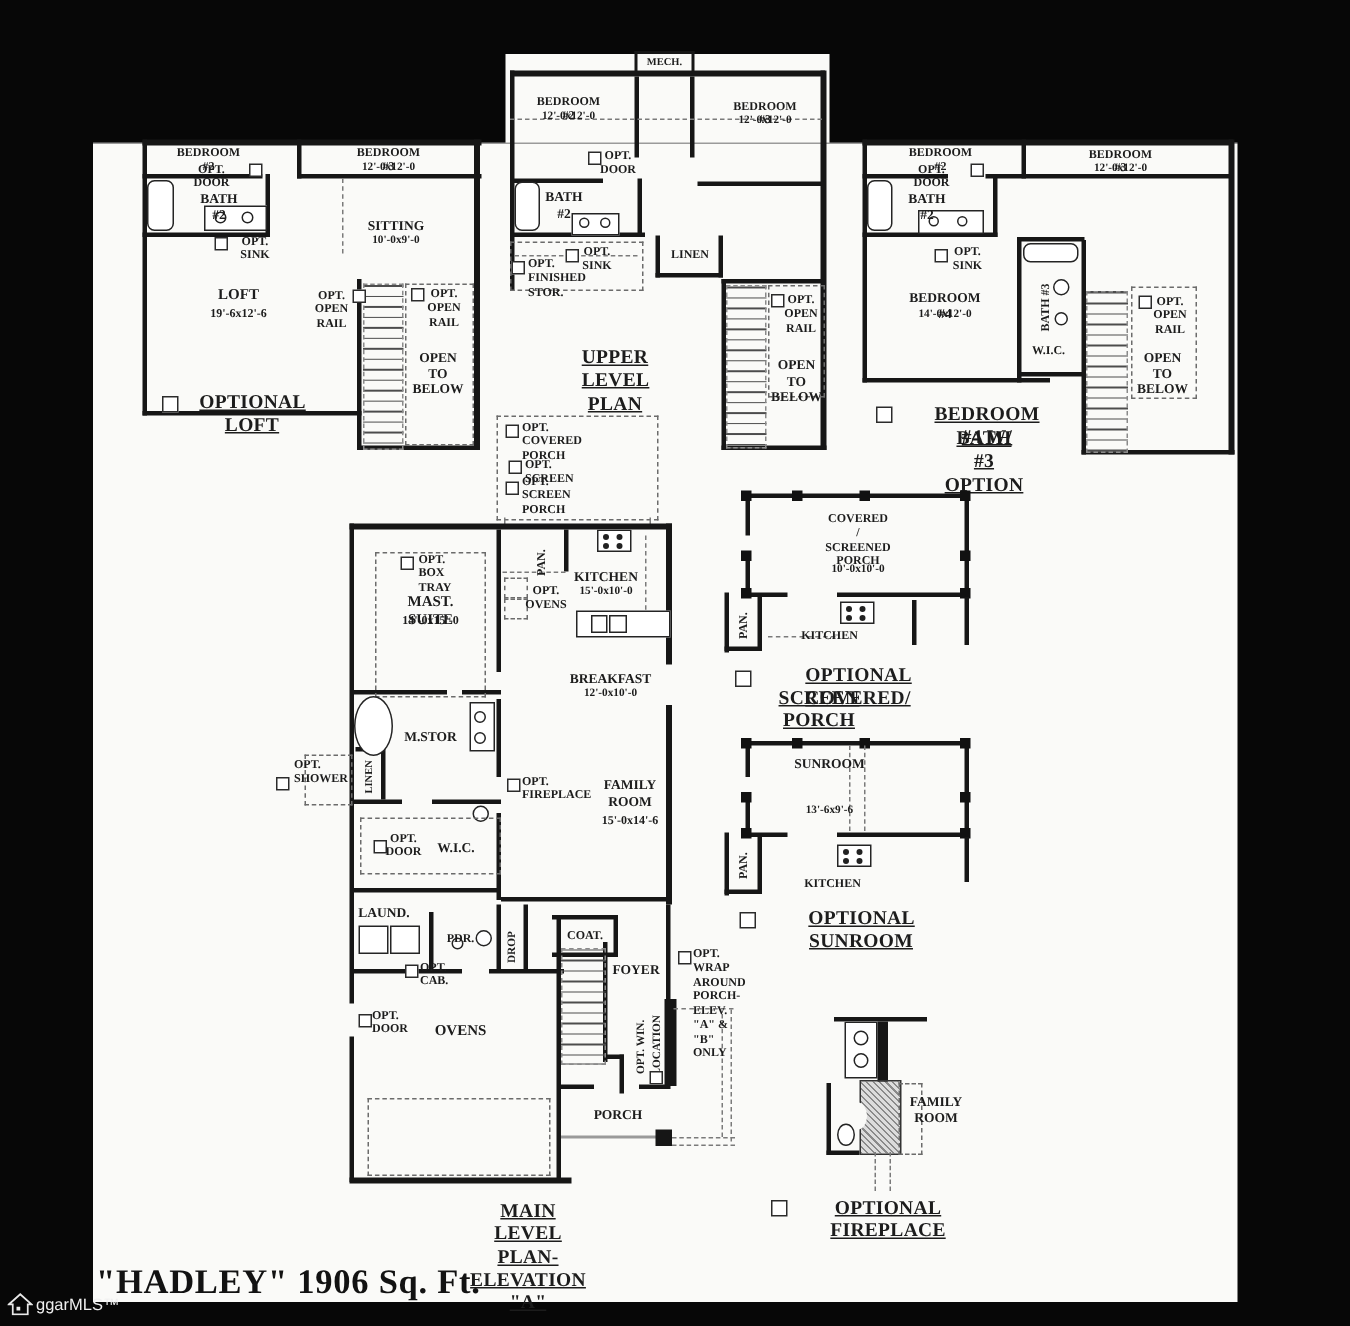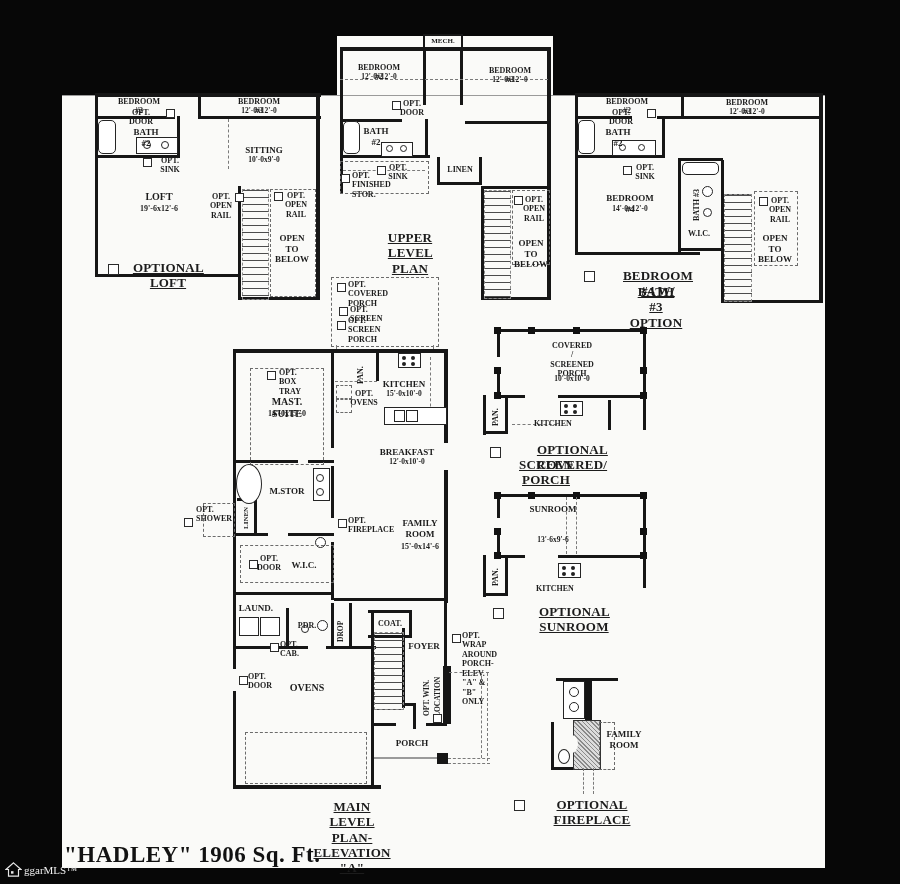--- a/index.html
+++ b/index.html
@@ -22,21 +22,21 @@
   .cb.big{width:9px;height:9px;}
   .sq{position:absolute;width:7px;height:7px;background:#111;}
   .fp{position:absolute;background:repeating-linear-gradient(45deg,#8a8a8a 0 1px,#dcdcdc 1px 3px);border:1px solid #333;}
   .lb{position:absolute;transform:translateX(-50%);color:#1c1c1c;font-weight:bold;
       white-space:pre-line;text-align:center;line-height:1.18;}
   .la{transform:none;text-align:left;}
   .v{writing-mode:vertical-rl;transform:rotate(180deg);text-align:center;}
   .s7{font-size:7px}.s75{font-size:7.5px}.s8{font-size:8px}.s9{font-size:9px}.s10{font-size:10px}
   .cap{font-size:13px;text-decoration:underline;letter-spacing:.2px;white-space:pre-line;}
   .title{position:absolute;font-weight:bold;font-size:23px;color:#121212;letter-spacing:.5px;}
-  .wm{position:absolute;color:#efefef;font-family:Liberation Serif, serif;font-size:11px;}
+  .wm{position:absolute;color:#efefef;font-family:Liberation Sans, sans-serif;font-size:11px;}
 </style>
 </head>
 <body>
 
 <div class="stage">
 
   <div class="paper" style="left:62px;top:96px;width:763px;height:772px"></div>
   <div class="paper" style="left:337px;top:36px;width:216px;height:62px"></div>
   <div class="gw" style="left:62px;top:95px;width:763px;height:1px"></div>
 

